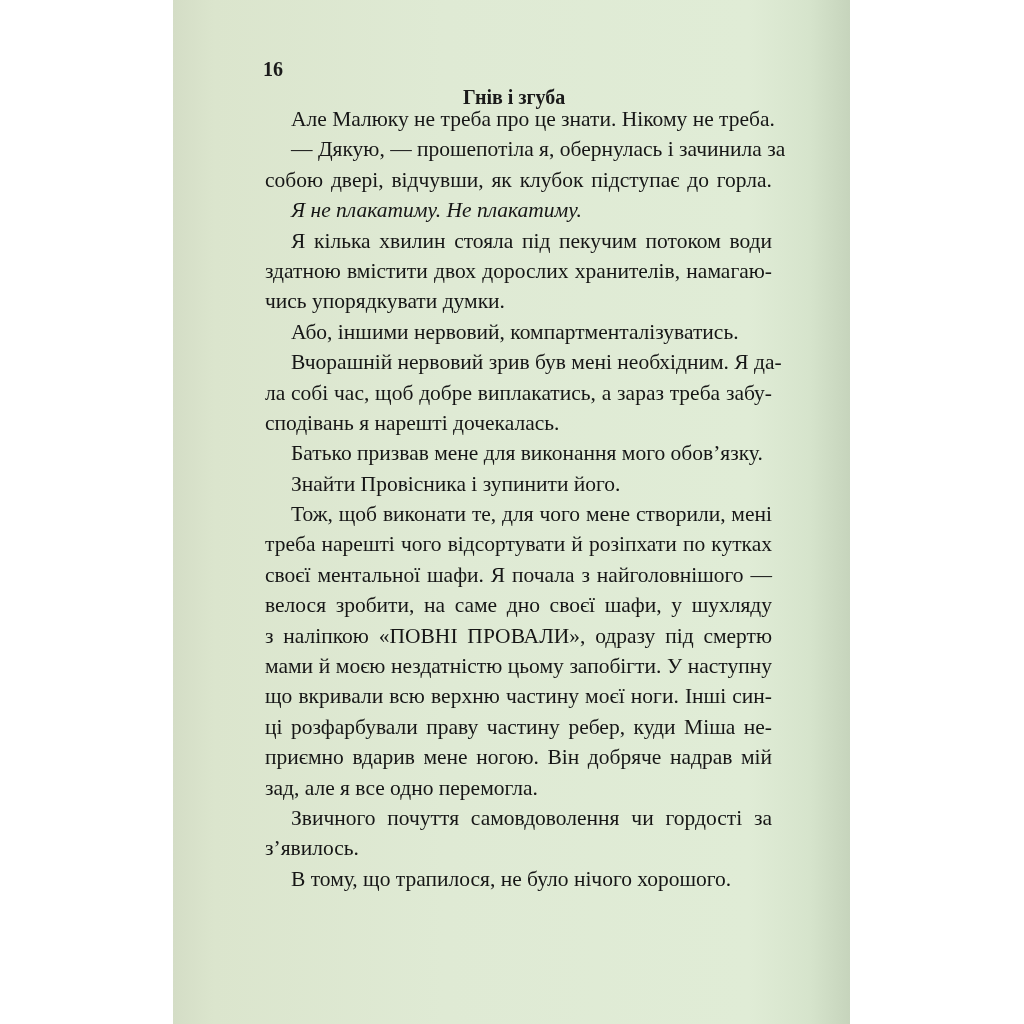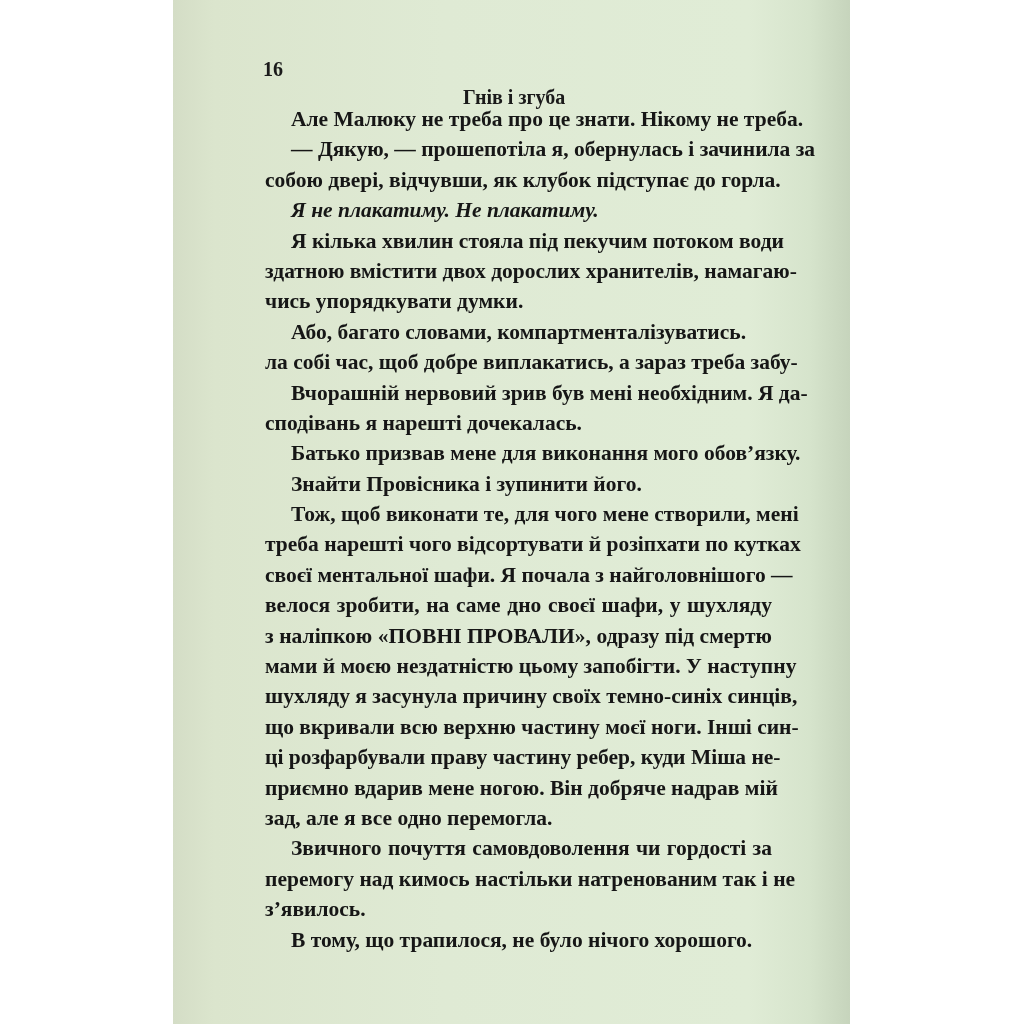--- a/index.html
+++ b/index.html
@@ -50,21 +50,20 @@
       font-size: 21.5px;
       line-height: 30.4px;
       color: #161616;
     }
     .line {
       display: block;
       height: 30.4px;
       white-space: nowrap;
       text-align: justify;
       text-align-last: justify;
-      font-weight: bold;
     }
     .line.indent { padding-left: 26px; }
     .line.last { text-align-last: left; }
     .line.italic { font-style: italic; }
   </style>
 </head>
 <body>
 
 <div class="page">
   <div class="header">
@@ -73,35 +72,33 @@
   </div>
 
   <div class="body-text" id="body-text">
       <span class="line indent last">Але Малюку не треба про це знати. Нікому не треба.</span>
       <span class="line indent">— Дякую, — прошепотіла я, обернулась і зачинила за</span>
       <span class="line">собою двері, відчувши, як клубок підступає до горла.</span>
       <span class="line indent last italic">Я не плакатиму. Не плакатиму.</span>
       <span class="line indent">Я кілька хвилин стояла під пекучим потоком води</span>
       <span class="line">здатною вмістити двох дорослих хранителів, намагаю-</span>
       <span class="line last">чись упорядкувати думки.</span>
-      <span class="line indent last">Або, багато словами, компартменталізуватись.</span>
+      <span class="line indent last">Або, іншими нервовий, компартменталізуватись.</span>
+      <span class="line indent">Вчорашній нервовий зрив був мені необхідним. Я да-</span>
       <span class="line">ла собі час, щоб добре виплакатись, а зараз треба забу-</span>
-      <span class="line indent">Вчорашній нервовий зрив був мені необхідним. Я да-</span>
       <span class="line last">сподівань я нарешті дочекалась.</span>
       <span class="line indent last">Батько призвав мене для виконання мого обов’язку.</span>
       <span class="line indent last">Знайти Провісника і зупинити його.</span>
       <span class="line indent">Тож, щоб виконати те, для чого мене створили, мені</span>
       <span class="line">треба нарешті чого відсортувати й розіпхати по кутках</span>
       <span class="line">своєї ментальної шафи. Я почала з найголовнішого —</span>
       <span class="line">велося зробити, на саме дно своєї шафи, у шухляду</span>
       <span class="line">з наліпкою «ПОВНІ ПРОВАЛИ», одразу під смертю</span>
       <span class="line">мами й моєю нездатністю цьому запобігти. У наступну</span>
-      <span class="line">шухляду я засунула причину своїх темно-синіх синців,</span>
       <span class="line">що вкривали всю верхню частину моєї ноги. Інші син-</span>
       <span class="line">ці розфарбували праву частину ребер, куди Міша не-</span>
       <span class="line">приємно вдарив мене ногою. Він добряче надрав мій</span>
       <span class="line last">зад, але я все одно перемогла.</span>
       <span class="line indent">Звичного почуття самовдоволення чи гордості за</span>
-      <span class="line">перемогу над кимось настільки натренованим так і не</span>
       <span class="line last">з’явилось.</span>
       <span class="line indent last">В тому, що трапилося, не було нічого хорошого.</span>
     </div>
 </div>
 
 </body></html>

